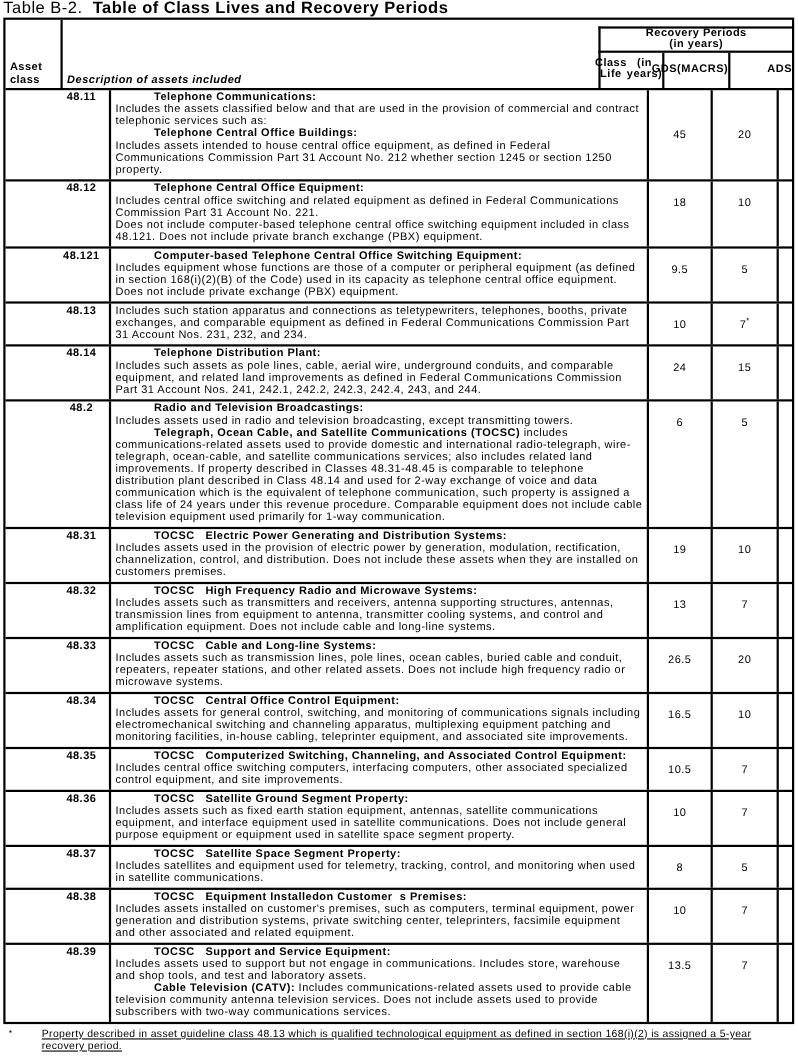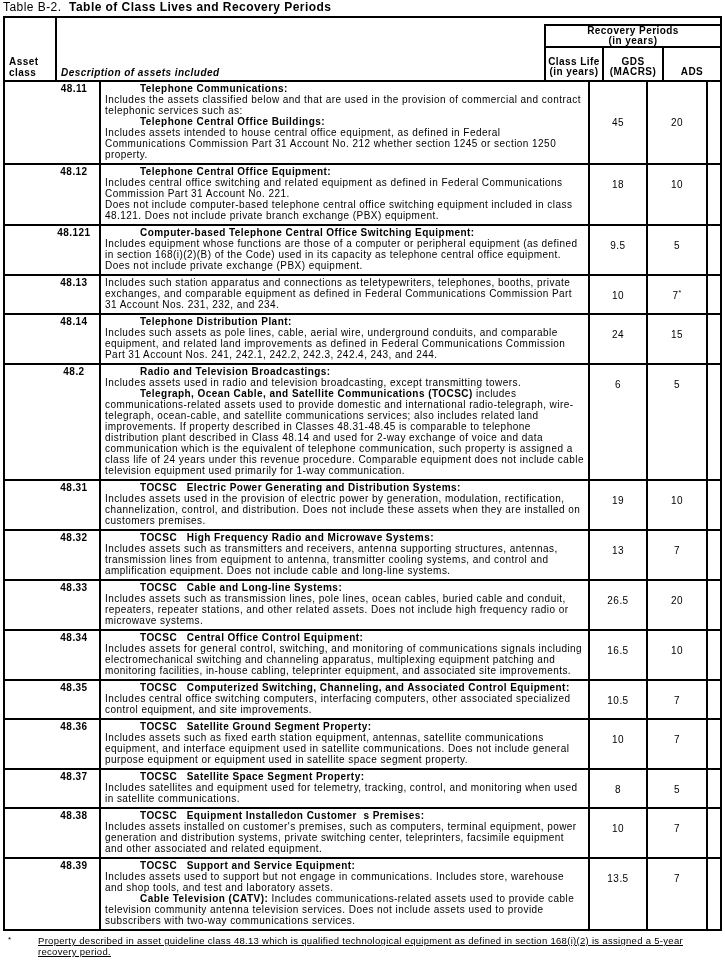--- a/index.html
+++ b/index.html
@@ -9,21 +9,21 @@
     height: 967px;
     color: #000;
     font-family: "Liberation Sans", sans-serif;
     font-size: 10px;
     letter-spacing: 0.45px;
     line-height: 11px;
     overflow: hidden;
   }
   .title-line {
     padding: 1px 0 2px 3px;
-    font-size: 12px;
+    font-size: 15px;
     line-height: 13px;
     white-space: pre;
   }
   .title-line .bold { font-weight: bold; }
 
   .doc-table {
     margin-left: 3px;
     width: 719px;
     border: 2px solid #000;
     background: #fff;
@@ -71,21 +71,21 @@
   }
   .h-subrow {
     position: absolute;
     left: 539px; top: 30px; bottom: 0; right: 0;
     display: grid;
     grid-template-columns: 58px 60px 58px;
   }
   .h-subcell {
     border-left: 2px solid #000;
     display: flex;
-    flex-direction: column;
+    flex-direction: row;
     align-items: center;
     justify-content: flex-end;
     text-align: center;
     line-height: 10px;
     padding-bottom: 3px;
   }
 
   
   .row {
     display: grid;

